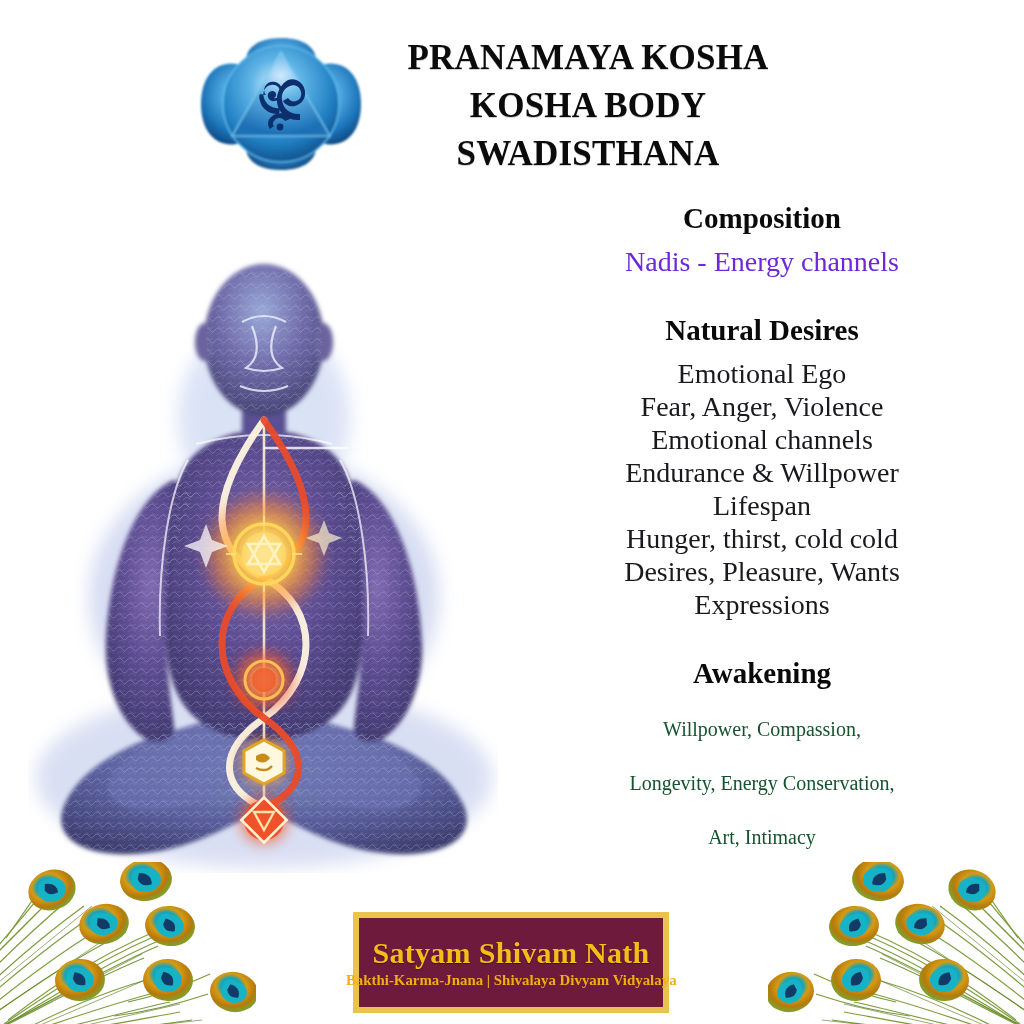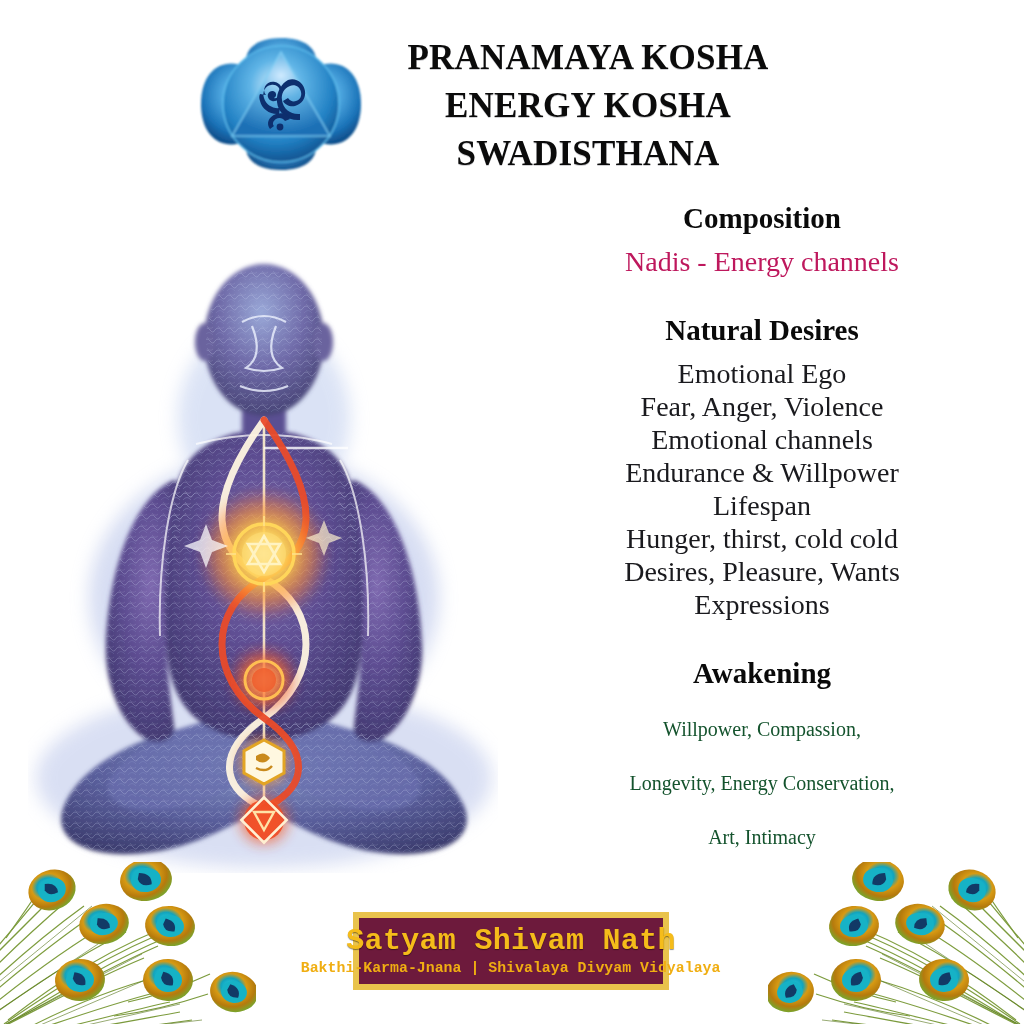--- a/index.html
+++ b/index.html
@@ -28,43 +28,43 @@
   .content-col{
     position:absolute;left:512px;top:192px;width:500px;
     text-align:center;color:#111014;
   }
   .sec-head{
     font-weight:bold;font-size:29px;line-height:37px;
     color:#0a0a0a;margin:8px;
   }
   .sec-line{
     font-weight:normal;font-size:28px;line-height:33px;
-    color:#be185d;margin:0;white-space:nowrap;
+    color:#6d28d9;margin:0;white-space:nowrap;
   }
   .gap-md{height:26px;}
   .sec-list{margin:0;padding:0;list-style:none;}
   .sec-list li{font-size:28px;line-height:33px;color:#1a1a1e;white-space:nowrap;}
   .awaken-line{font-size:20px;line-height:34px;color:#14532d;white-space:nowrap;}
 
   
   .figure{position:absolute;left:28px;top:248px;width:470px;height:625px;}
   .fig-svg{position:absolute;inset:0;}
 
   
   .feathers-left{position:absolute;left:-6px;top:862px;width:262px;height:170px;}
   .feathers-right{position:absolute;right:-6px;top:862px;width:262px;height:170px;transform:scaleX(-1);}
 
   
   .banner{
-    position:absolute;left:353px;top:912px;width:316px;height:78px;
+    position:absolute;left:353px;top:912px;width:316px;height:101px;
     background:#6d1a3c;
     border:6px solid #e9c34c;
     box-sizing:border-box;
     display:flex;flex-direction:column;
-    align-items:center;justify-content:center;font-family:Liberation Mono, monospace;
+    align-items:center;justify-content:center;
   }
   .banner-title{
     color:#f5bc1a;font-weight:bold;font-size:30px;line-height:32px;
     letter-spacing:0.3px;white-space:nowrap;
     text-shadow:0 1px 1px rgba(0,0,0,.45);
   }
   .banner-sub{
     color:#f0ae12;font-weight:bold;font-size:15.5px;line-height:18px;
     white-space:nowrap;transform:scaleX(.96);
     margin-top:2px;
@@ -125,21 +125,21 @@
                    c-12 1 -22 -7 -23 -18 c-1 -10 5 -19 11 -22 z"></path>
           <path d="M83 82 c6 -2 12 0 14 5 l-5 2 c-2 -3 -6 -4 -9 -2 c-3 2 -4 5 -2 7 l-4 3
                    c-4 -5 -2 -12 6 -15 z"></path>
           <circle cx="87" cy="95" r="3.4"></circle>
         </g>
       </svg>
     </div>
 
     <div class="title-block">
       <div>PRANAMAYA KOSHA</div>
-      <div>ENERGY KOSHA</div>
+      <div>KOSHA BODY</div>
       <div>SWADISTHANA</div>
     </div>
   </div>
 
   <div class="figure">
     <svg class="fig-svg" viewBox="0 0 470 625" width="470" height="625">
       <defs>
         <radialGradient id="torso" cx="50%" cy="40%" r="70%">
           <stop offset="0%" stop-color="#7f6ab0"></stop>
           <stop offset="45%" stop-color="#5d4d91"></stop>

